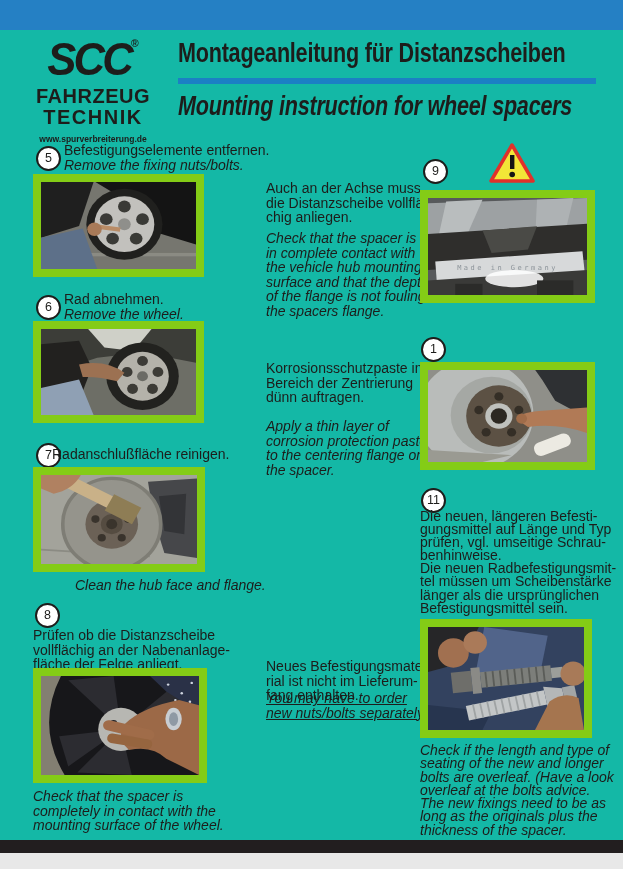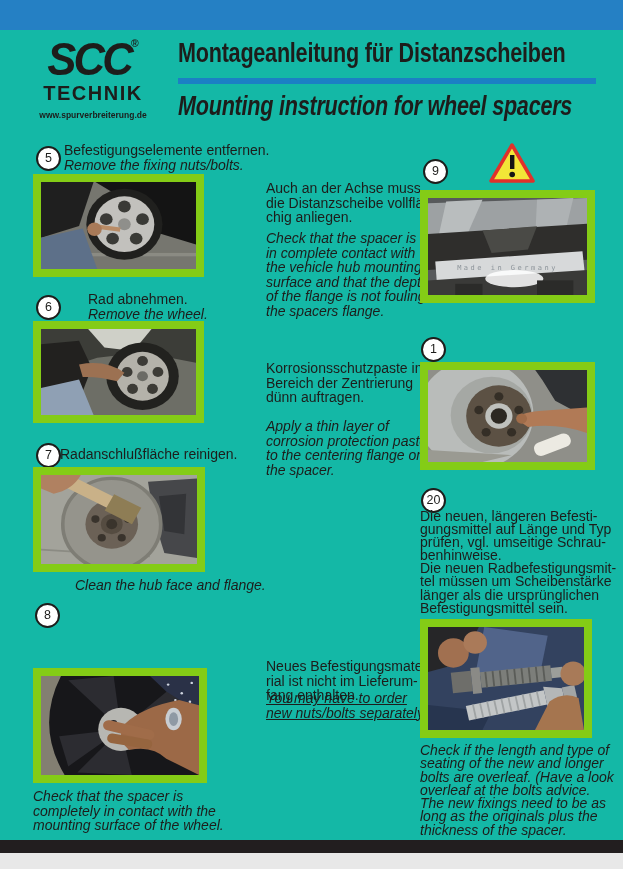--- a/index.html
+++ b/index.html
@@ -32,23 +32,23 @@
   .txt{position:absolute;font-size:14px;line-height:14.6px;}
   .ml{white-space:pre-line;}
   .it{font-style:italic;}
   .ph{position:absolute;border:8px solid #84cc16;box-sizing:border-box;overflow:hidden;background:#777;}
   .ph svg{display:block;width:100%;height:100%;}
   .warn{position:absolute;}
 
   
   #c5{left:36px;top:146px;}   #t5{left:64px;top:143px;}
   #ph5{left:33px;top:174px;width:171px;height:103px;}
-  #c6{left:36px;top:295px;}   #t6{left:64px;top:292px;margin-left:24px;}
+  #c6{left:36px;top:295px;}   #t6{left:64px;top:292px;}
   #ph6{left:33px;top:321px;width:171px;height:102px;}
-  #c7{left:36px;top:443px;}   #t7{left:60px;top:447px;}
+  #c7{left:36px;top:443px;}   #t7{left:52px;top:447px;}
   #ph7{left:33px;top:467px;width:172px;height:105px;}
   #cap7{left:33px;top:578px;margin-left:42px;}
   #c8{left:35px;top:603px;}   #t8{left:33px;top:628px;}
   #ph8{left:33px;top:668px;width:174px;height:115px;}
   #cap8{left:33px;top:789px;}
 
   
   #n1de{left:266px;top:181px;} #n1en{left:266px;top:231px;}
   #n2de{left:266px;top:361px;} #n2en{left:266px;top:419px;}
   #n3de{left:266px;top:659px;} #n3en{left:266px;top:691px;text-decoration:underline;}
@@ -69,20 +69,21 @@
 </style>
 </head>
 <body>
 
 <div class="page">
 
   <div class="top-bar"></div>
 
   <div class="logo">
     <div class="logo-scc"><span>SCC</span><span class="logo-reg">®</span></div>
+    <div class="logo-l1">FAHRZEUG</div>
     <div class="logo-l2">TECHNIK</div>
     <div class="logo-url">www.spurverbreiterung.de</div>
   </div>
 
   <div class="titles">
     <div class="title-de">Montageanleitung für Distanzscheiben</div>
     <div class="title-divider"></div>
     <div class="title-en">Mounting instruction for wheel spacers</div>
   </div>
 
@@ -164,20 +165,23 @@
       <g transform="rotate(28 40 18)">
         <rect x="8" y="6" width="80" height="15" rx="7" fill="#c9b188"></rect>
         <rect x="78" y="3" width="34" height="22" fill="#8e7d55"></rect>
       </g>
       <path d="M0,0 L44,0 Q34,18 14,22 L0,16 Z" fill="#b08161"></path>
     </svg>
   </div>
   <div class="txt it ml" id="cap7">Clean the hub face and flange.</div>
 
   <div class="circ" id="c8">8</div>
+  <div class="txt ml" id="t8">Prüfen ob die Distanzscheibe
+vollflächig an der Nabenanlage-
+fläche  der Felge anliegt.</div>
   <div class="ph" id="ph8">
     <svg viewBox="0 0 174 115" preserveAspectRatio="none">
       <rect width="174" height="115" fill="#17171a"></rect>
       <path d="M22,0 Q-6,58 26,115 L0,115 L0,0 Z" fill="#837f72"></path>
       <g fill="#2c2c31">
         <path d="M88,62 L30,5 L80,0 Z"></path>
         <path d="M88,62 L150,8 L174,40 Z"></path>
         <path d="M88,62 L40,112 L100,115 Z"></path>
         <path d="M88,62 L20,70 L30,105 Z"></path>
       </g>
@@ -271,21 +275,21 @@
       <path d="M118,0 L175,0 L175,56 L140,36 L126,12 Z" fill="#2e3033"></path>
       <path d="M175,44 L122,48 Q100,50 98,58 L110,67 Q142,62 175,74 Z" fill="#b17a56"></path>
       <circle cx="103" cy="57" r="6" fill="#a06c49"></circle>
       <g transform="rotate(-22 136 88)">
         <rect x="116" y="80" width="42" height="16" rx="7" fill="#eceae2"></rect>
       </g>
       <path d="M0,94 L92,100 L60,108 L0,108 Z" fill="#9a9a92"></path>
     </svg>
   </div>
 
-  <div class="circ" id="c11">20</div>
+  <div class="circ" id="c11">11</div>
   <div class="txt ml" id="t11">Die neuen, längeren Befesti-
 gungsmittel auf Länge und Typ
 prüfen, vgl. umseitige Schrau-
 benhinweise.
 Die neuen Radbefestigungsmit-
 tel müssen um Scheibenstärke
 länger als die ursprünglichen
 Befestigungsmittel sein.</div>
   <div class="ph" id="ph11">
     <svg viewBox="0 0 172 119" preserveAspectRatio="none">

